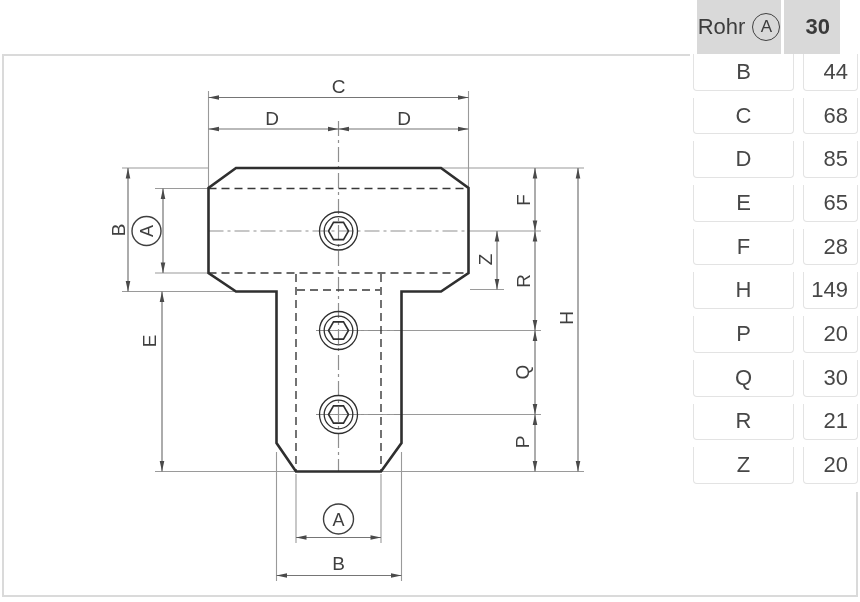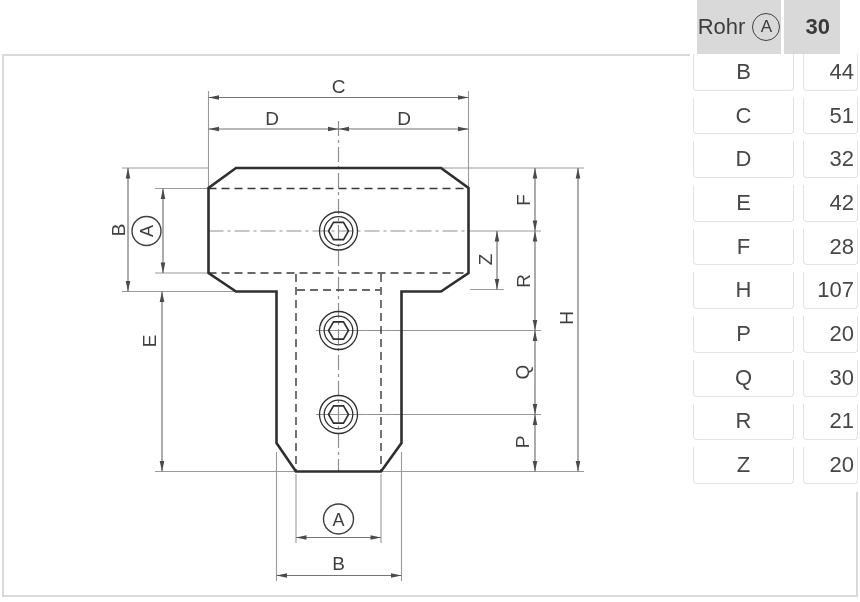--- a/index.html
+++ b/index.html
@@ -32,21 +32,21 @@
   .hd-value{width:56px;justify-content:flex-end;padding-right:10px;box-sizing:border-box;
             font-size:22px;font-weight:bold;color:#3a3a3a;}
   .circle-badge{display:inline-flex;align-items:center;justify-content:center;
                 width:26px;height:26px;border:1.6px solid #414141;border-radius:50%;
                 font-size:17px;color:#3d3d3d;flex:0 0 auto;}
   .spec-rows{margin-left:3px;}
   .spec-row{display:flex;gap:9px;height:36.7px;margin-bottom:7px;}
   .cell{box-sizing:border-box;border:1px solid #e3e3e3;border-top:none;
         border-radius:0 0 4px 4px;display:flex;align-items:center;font-size:22px;}
   .cell-label{width:101px;justify-content:center;}
-  .cell-value{width:55px;justify-content:flex-end;padding-right:3px;}
+  .cell-value{width:55px;justify-content:flex-end;padding-right:9px;}
 </style>
 </head>
 <body>
 
 <div class="page">
 
   <div class="canvas-frame"></div>
 
   <svg class="drawing-svg" width="860" height="602" viewBox="0 0 860 602" xmlns="http://www.w3.org/2000/svg">
 
@@ -175,37 +175,37 @@
       </div>
       <div class="hd hd-value">30</div>
     </div>
     <div class="spec-rows">
         <div class="spec-row">
         <div class="cell cell-label">B</div>
         <div class="cell cell-value">44</div>
       </div>
         <div class="spec-row">
         <div class="cell cell-label">C</div>
-        <div class="cell cell-value">51</div>
+        <div class="cell cell-value">68</div>
       </div>
         <div class="spec-row">
         <div class="cell cell-label">D</div>
-        <div class="cell cell-value">32</div>
+        <div class="cell cell-value">85</div>
       </div>
         <div class="spec-row">
         <div class="cell cell-label">E</div>
-        <div class="cell cell-value">42</div>
+        <div class="cell cell-value">65</div>
       </div>
         <div class="spec-row">
         <div class="cell cell-label">F</div>
         <div class="cell cell-value">28</div>
       </div>
         <div class="spec-row">
         <div class="cell cell-label">H</div>
-        <div class="cell cell-value">107</div>
+        <div class="cell cell-value">149</div>
       </div>
         <div class="spec-row">
         <div class="cell cell-label">P</div>
         <div class="cell cell-value">20</div>
       </div>
         <div class="spec-row">
         <div class="cell cell-label">Q</div>
         <div class="cell cell-value">30</div>
       </div>
         <div class="spec-row">

